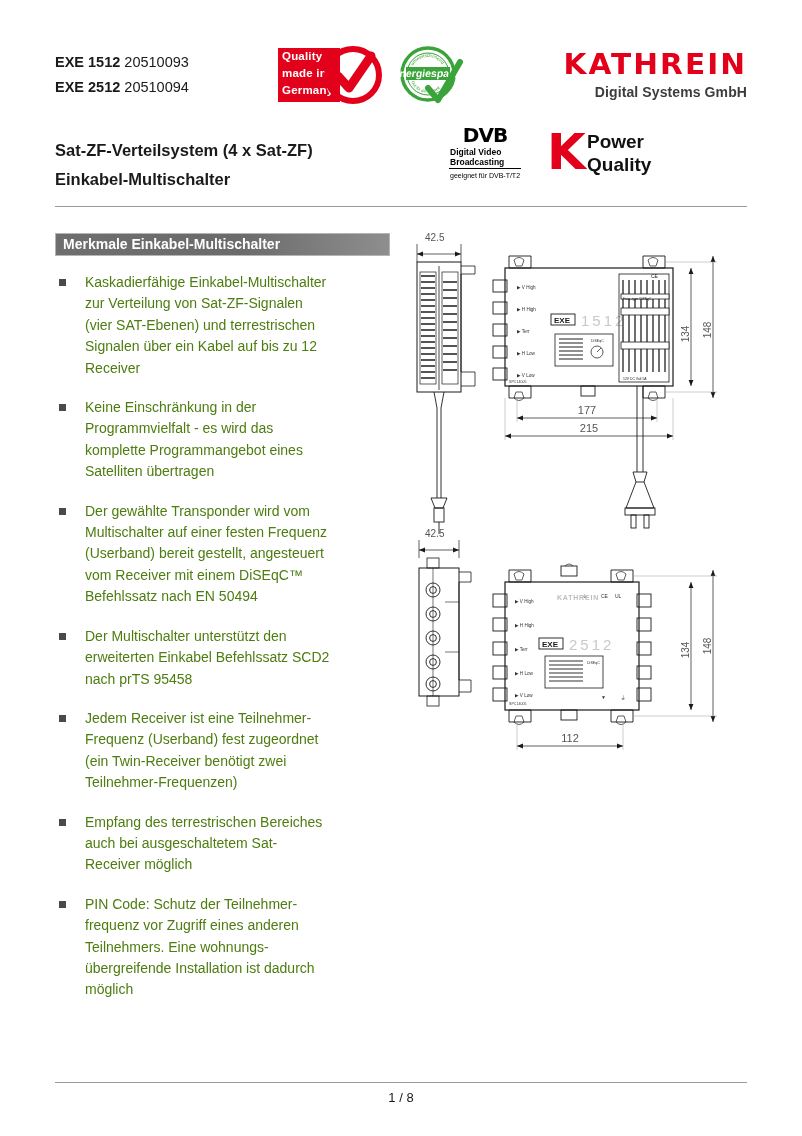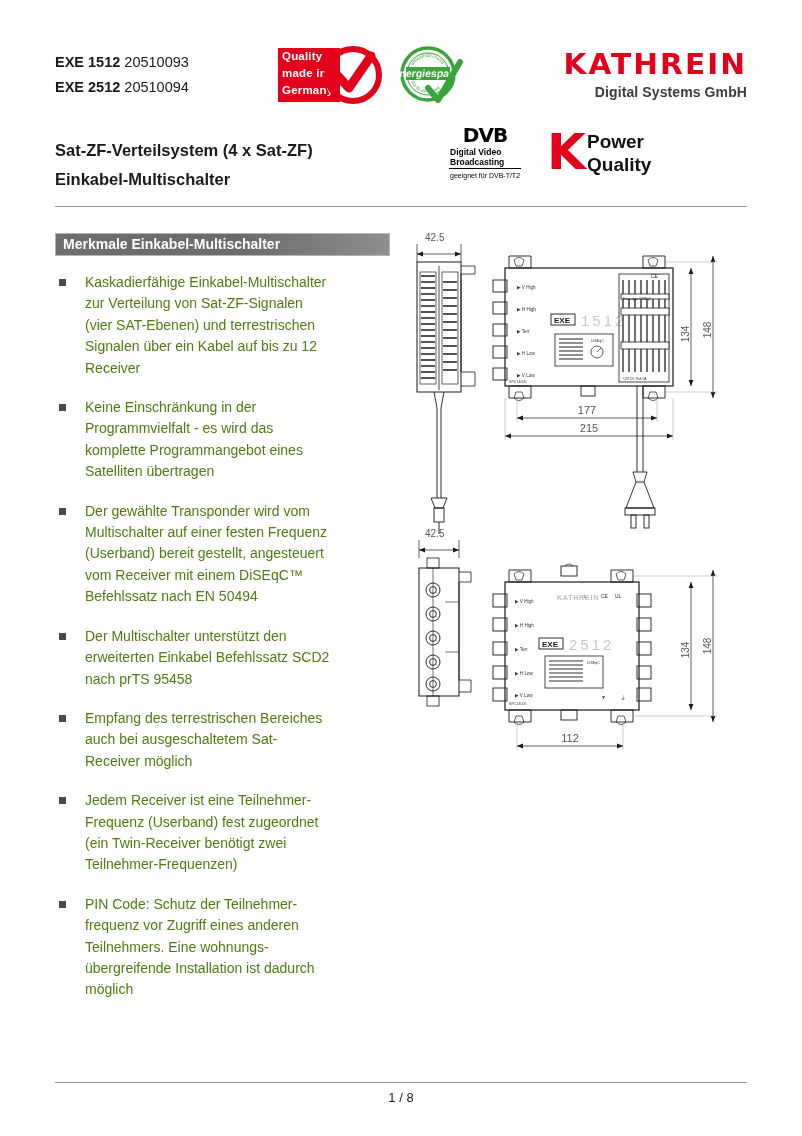--- a/index.html
+++ b/index.html
@@ -388,30 +388,30 @@
 Befehlssatz nach EN 50494</div>
     </div>
     <div class="feature">
       <div class="feature-marker"></div>
       <div class="feature-text">Der Multischalter unterstützt den
 erweiterten Einkabel Befehlssatz SCD2
 nach prTS 95458</div>
     </div>
     <div class="feature">
       <div class="feature-marker"></div>
-      <div class="feature-text">Empfang des terrestrischen Bereiches
-auch bei ausgeschaltetem Sat-
-Receiver möglich</div>
-    </div>
-    <div class="feature">
-      <div class="feature-marker"></div>
       <div class="feature-text">Jedem Receiver ist eine Teilnehmer-
 Frequenz (Userband) fest zugeordnet
 (ein Twin-Receiver benötigt zwei
 Teilnehmer-Frequenzen)</div>
+    </div>
+    <div class="feature">
+      <div class="feature-marker"></div>
+      <div class="feature-text">Empfang des terrestrischen Bereiches
+auch bei ausgeschaltetem Sat-
+Receiver möglich</div>
     </div>
     <div class="feature">
       <div class="feature-marker"></div>
       <div class="feature-text">PIN Code: Schutz der Teilnehmer-
 frequenz vor Zugriff eines anderen
 Teilnehmers. Eine wohnungs-
 übergreifende Installation ist dadurch
 möglich</div>
     </div>
   </div>

